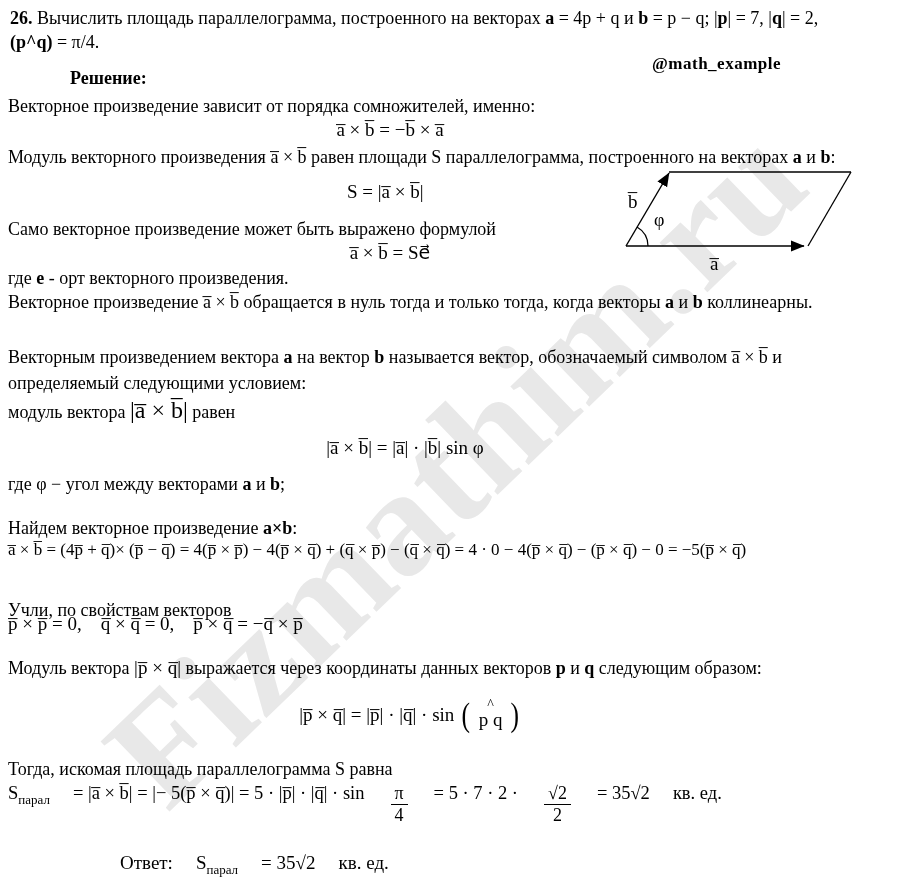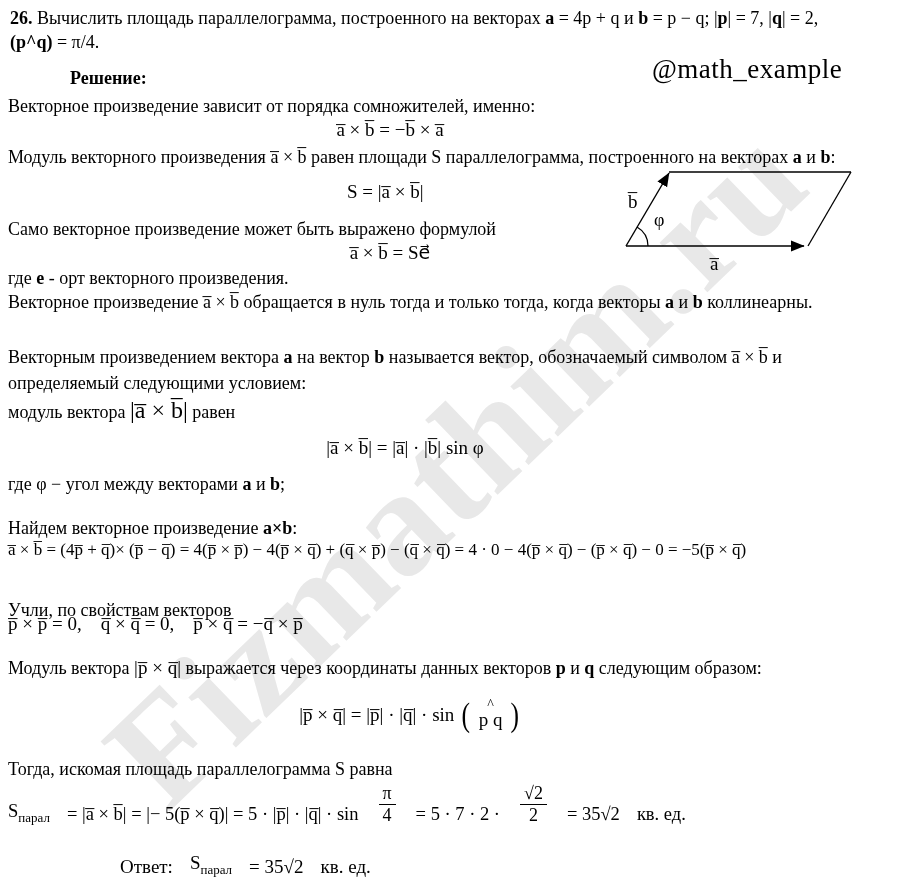--- a/index.html
+++ b/index.html
@@ -8,24 +8,24 @@
   .page{position:absolute;inset:0;width:912px;height:889px}
   .wm{position:absolute;left:-170px;top:380px;width:1250px;height:170px;line-height:170px;
       text-align:center;font-size:150px;font-weight:bold;color:#e8e8e8;letter-spacing:1px;
       transform:rotate(-44deg);white-space:nowrap;z-index:0;user-select:none}
   .abs{position:absolute;z-index:1}
   .txt{font-size:18px;line-height:24px}
   .b{font-weight:bold}
   .formula{font-size:19px;line-height:28px}
   .ctr{text-align:center}
   .nowrap{white-space:nowrap}
-  .handle{font-size:27px;font-weight:normal;letter-spacing:0.5px}
+  .handle{font-size:17px;font-weight:bold;letter-spacing:0.5px}
   .frac{display:inline-flex;flex-direction:column;align-items:center;font-size:18px;line-height:1.15;margin:0 3px}
   .frac .num{border-bottom:1.2px solid #000;padding:0 4px}
-  .row{display:flex;align-items:flex-end;gap:17px}
+  .row{display:flex;align-items:flex-start;gap:23px}
   .bigparen{font-size:34px;line-height:1;font-weight:400;transform:scaleX(.75)}
   .hatstack{display:inline-flex;flex-direction:column;align-items:center;line-height:1;font-size:19px;margin:0 1px}
   .hat{font-size:14px;line-height:.55;height:9px}
   sub.s{font-size:13px}
   svg text{font-family:"Liberation Serif","DejaVu Serif",serif}
 </style>
 </head>
 <body>
 
 <div class="page">

